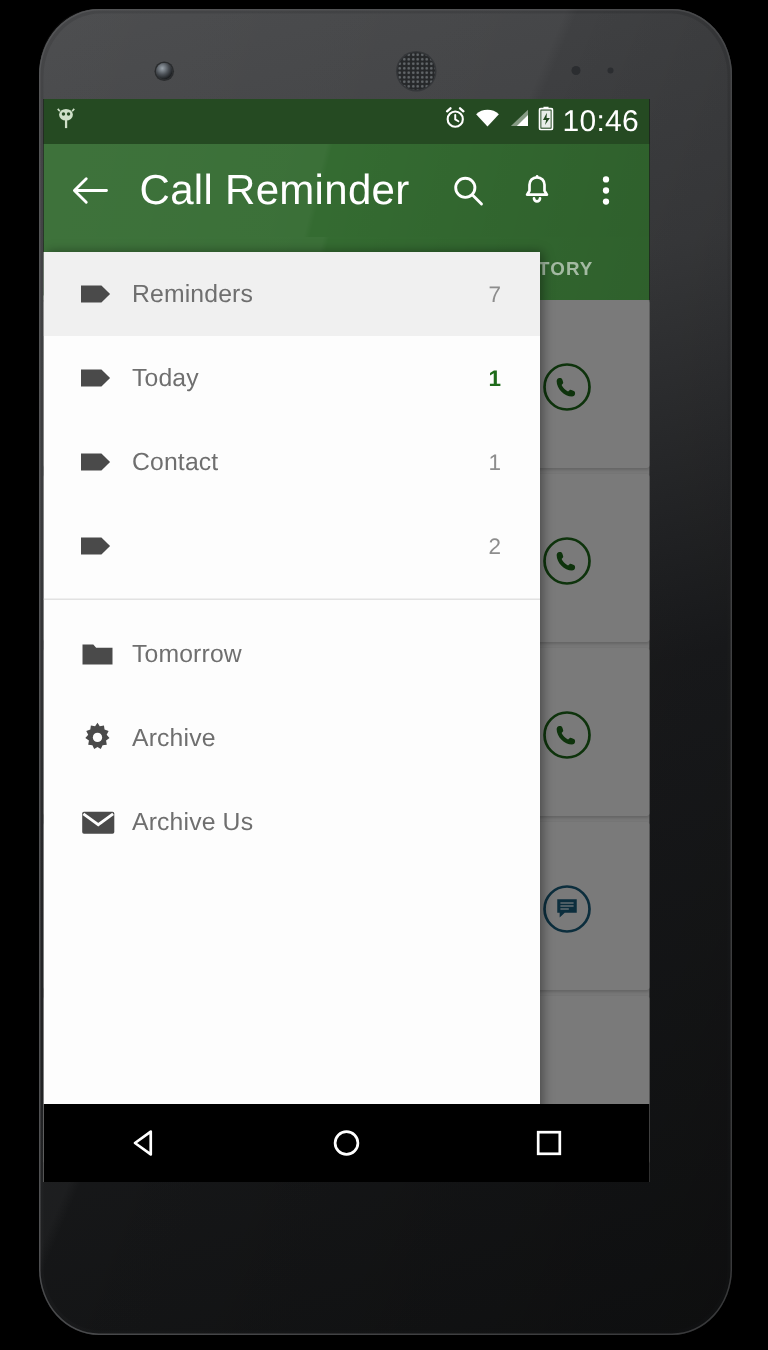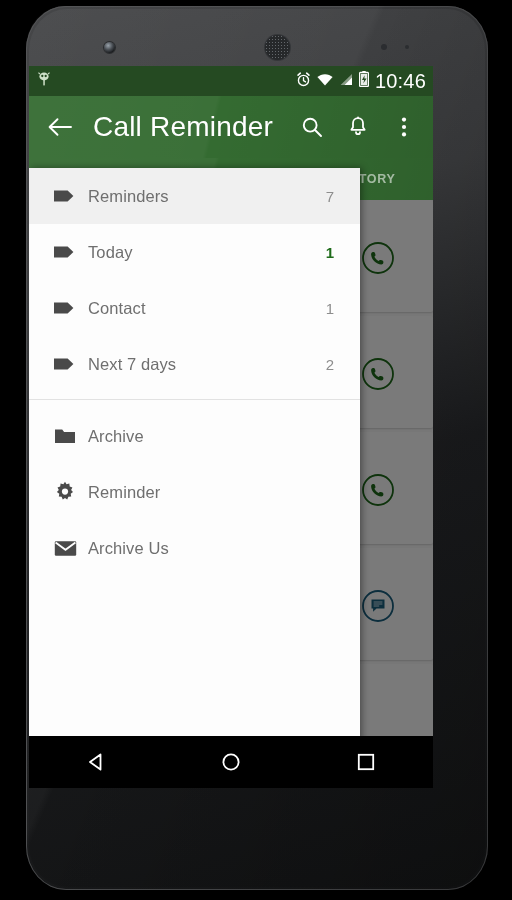--- a/index.html
+++ b/index.html
@@ -259,43 +259,42 @@
         <span class="dlabel">Contact</span>
         <span class="dcount">1</span>
       </div>
 
       <div class="drow">
         <span class="dicon">
           <svg width="24" height="18" viewBox="0 0 24 18">
             <path d="M1 3.4h13.6l5.8 5.6-5.8 5.6H1V3.4Z" fill="#4a4a4a"></path>
           </svg>
         </span>
-        <span class="dlabel">Next 7 days</span>
         <span class="dcount">2</span>
       </div>
 
       <div id="ddivider"></div>
 
       <div class="drow">
         <span class="dicon">
           <svg width="22" height="18" viewBox="0 0 22 18">
             <path d="M1 2.6h7.2l1.9 2.3H21V16H1V2.6Z" fill="#4a4a4a"></path>
           </svg>
         </span>
-        <span class="dlabel">Archive</span>
+        <span class="dlabel">Tomorrow</span>
       </div>
 
       <div class="drow">
         <span class="dicon">
           <svg width="22" height="22" viewBox="0 0 22 22">
             <path d="M11 0.8l1.5 2.4 2.8-.6.4 2.8 2.7 1-1.3 2.5 1.9 2.1-2.3 1.7.5 2.8-2.8.3-1.2 2.6L11 17l-2.2 1.4-1.2-2.6-2.8-.3.5-2.8L2.9 11l1.9-2.1L3.5 6.4l2.7-1 .4-2.8 2.8.6L11 .8Z" fill="#4a4a4a"></path>
             <circle cx="11" cy="10.6" r="3.1" fill="#fdfdfd"></circle>
           </svg>
         </span>
-        <span class="dlabel">Reminder</span>
+        <span class="dlabel">Archive</span>
       </div>
 
       <div class="drow">
         <span class="dicon">
           <svg width="23" height="17" viewBox="0 0 23 17">
             <rect x="0.8" y="1.2" width="21.4" height="14.6" rx="1.2" fill="#4a4a4a"></rect>
             <path d="M1.6 2.6 11.5 9.8 21.4 2.6" fill="none" stroke="#fdfdfd" stroke-width="1.9"></path>
           </svg>
         </span>
         <span class="dlabel">Archive Us</span>

